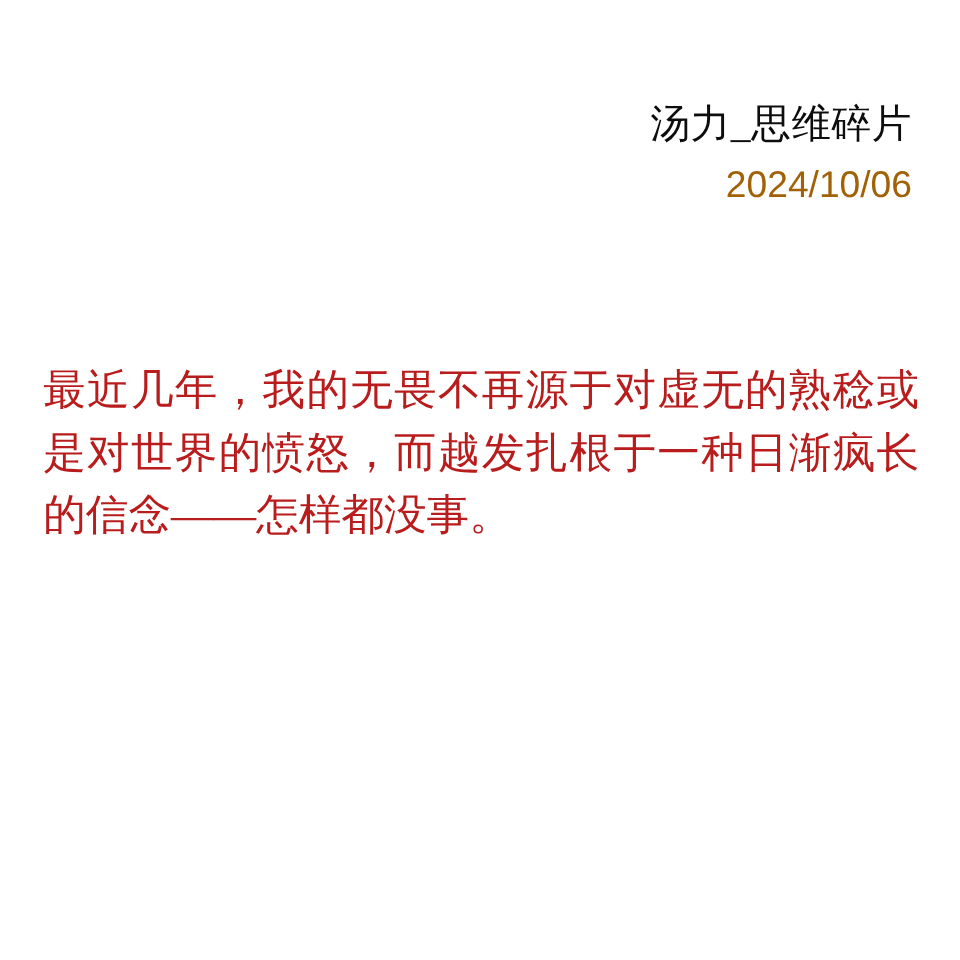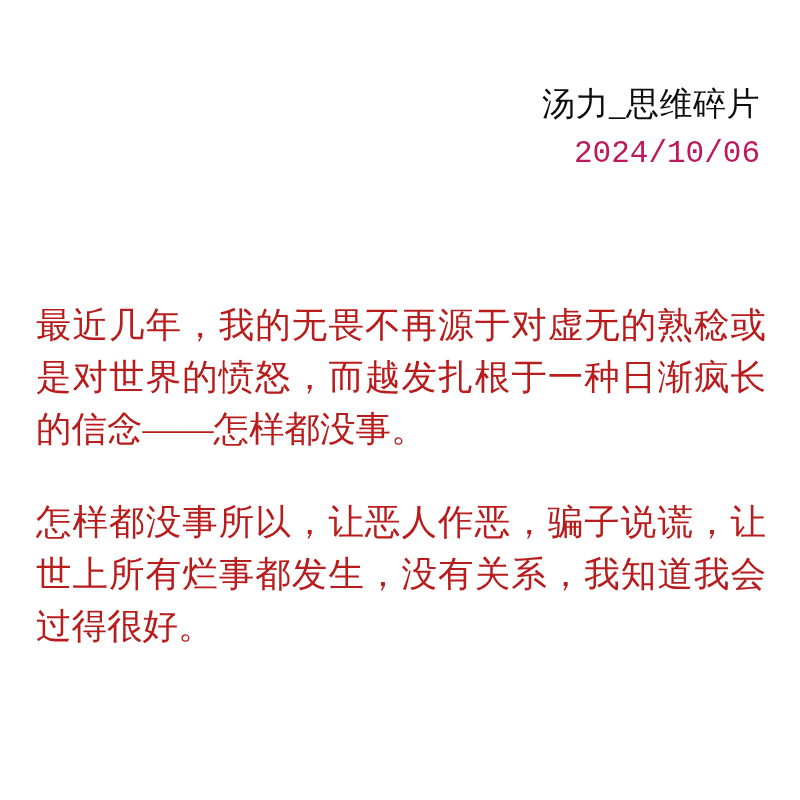--- a/index.html
+++ b/index.html
@@ -30,23 +30,23 @@
   }
   .header-title {
     font-size: 33px;
     letter-spacing: 0.5px;
     color: #0d0d0d;
     white-space: nowrap;
   }
   .header-date {
     font-size: 31px;
     margin-top: 6px;
-    color: #be185d;
+    color: #a16207;
     white-space: nowrap;
-    font-family: Liberation Mono, monospace;
+    font-family: Liberation Sans, sans-serif;
   }
   .body-text {
     position: absolute;
     top: 300px;
     left: 36px;
     width: 730px;
   }
   .para {
     font-size: 35.5px;
     line-height: 1.46;
@@ -65,16 +65,15 @@
 
 <div class="page">
 
   <div class="header">
     <div class="header-title">汤力_思维碎片</div>
     <div class="header-date">2024/10/06</div>
   </div>
 
   <div class="body-text">
     <p class="para">最近几年，我的无畏不再源于对虚无的熟稔或是对世界的愤怒，而越发扎根于一种日渐疯长的信念——怎样都没事。</p>
-    <p class="para">怎样都没事所以，让恶人作恶，骗子说谎，让世上所有烂事都发生，没有关系，我知道我会过得很好。</p>
   </div>
 
 </div>
 
 </body></html>

